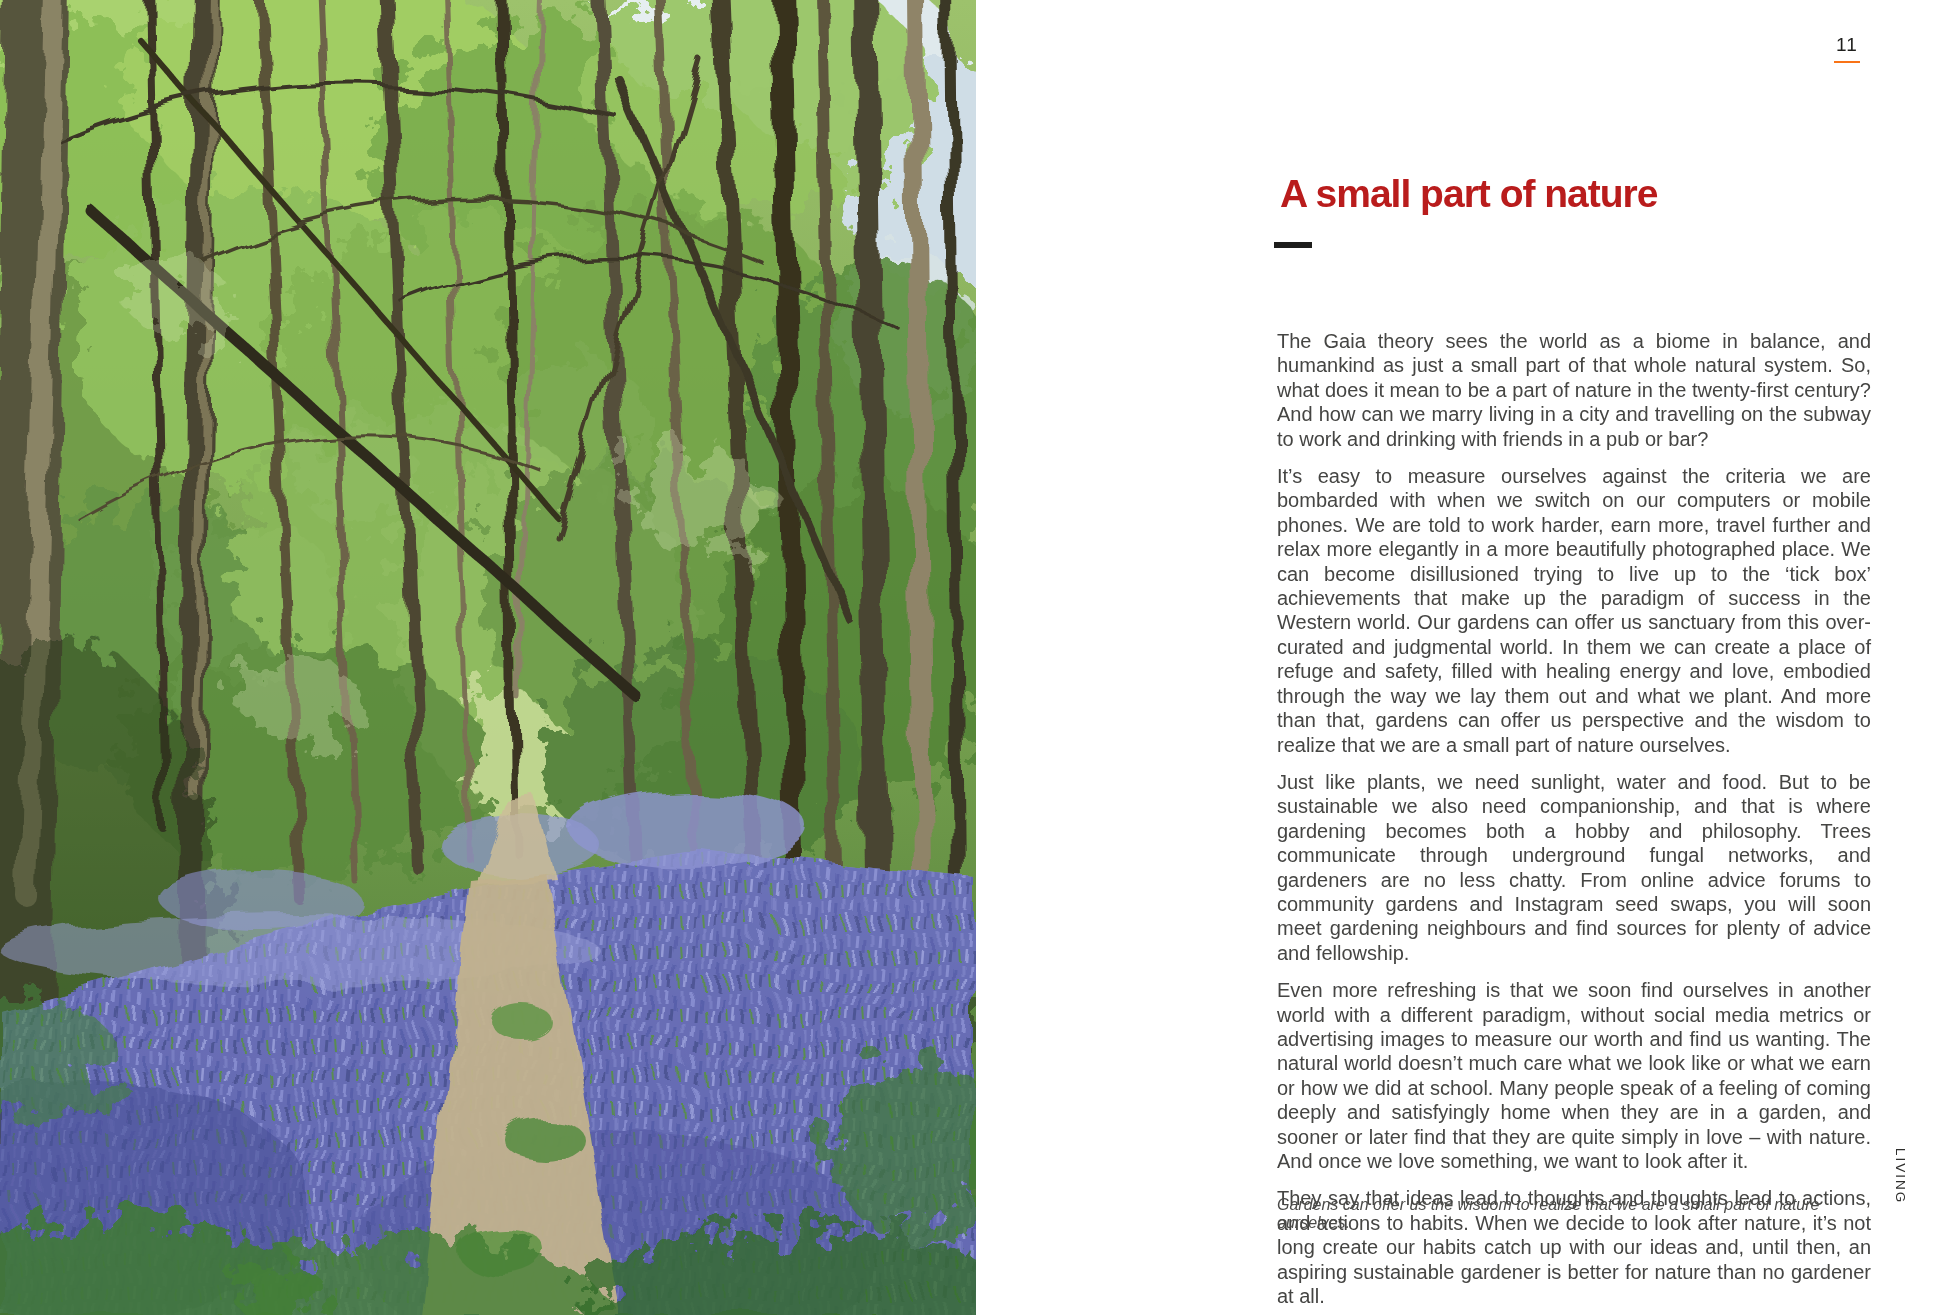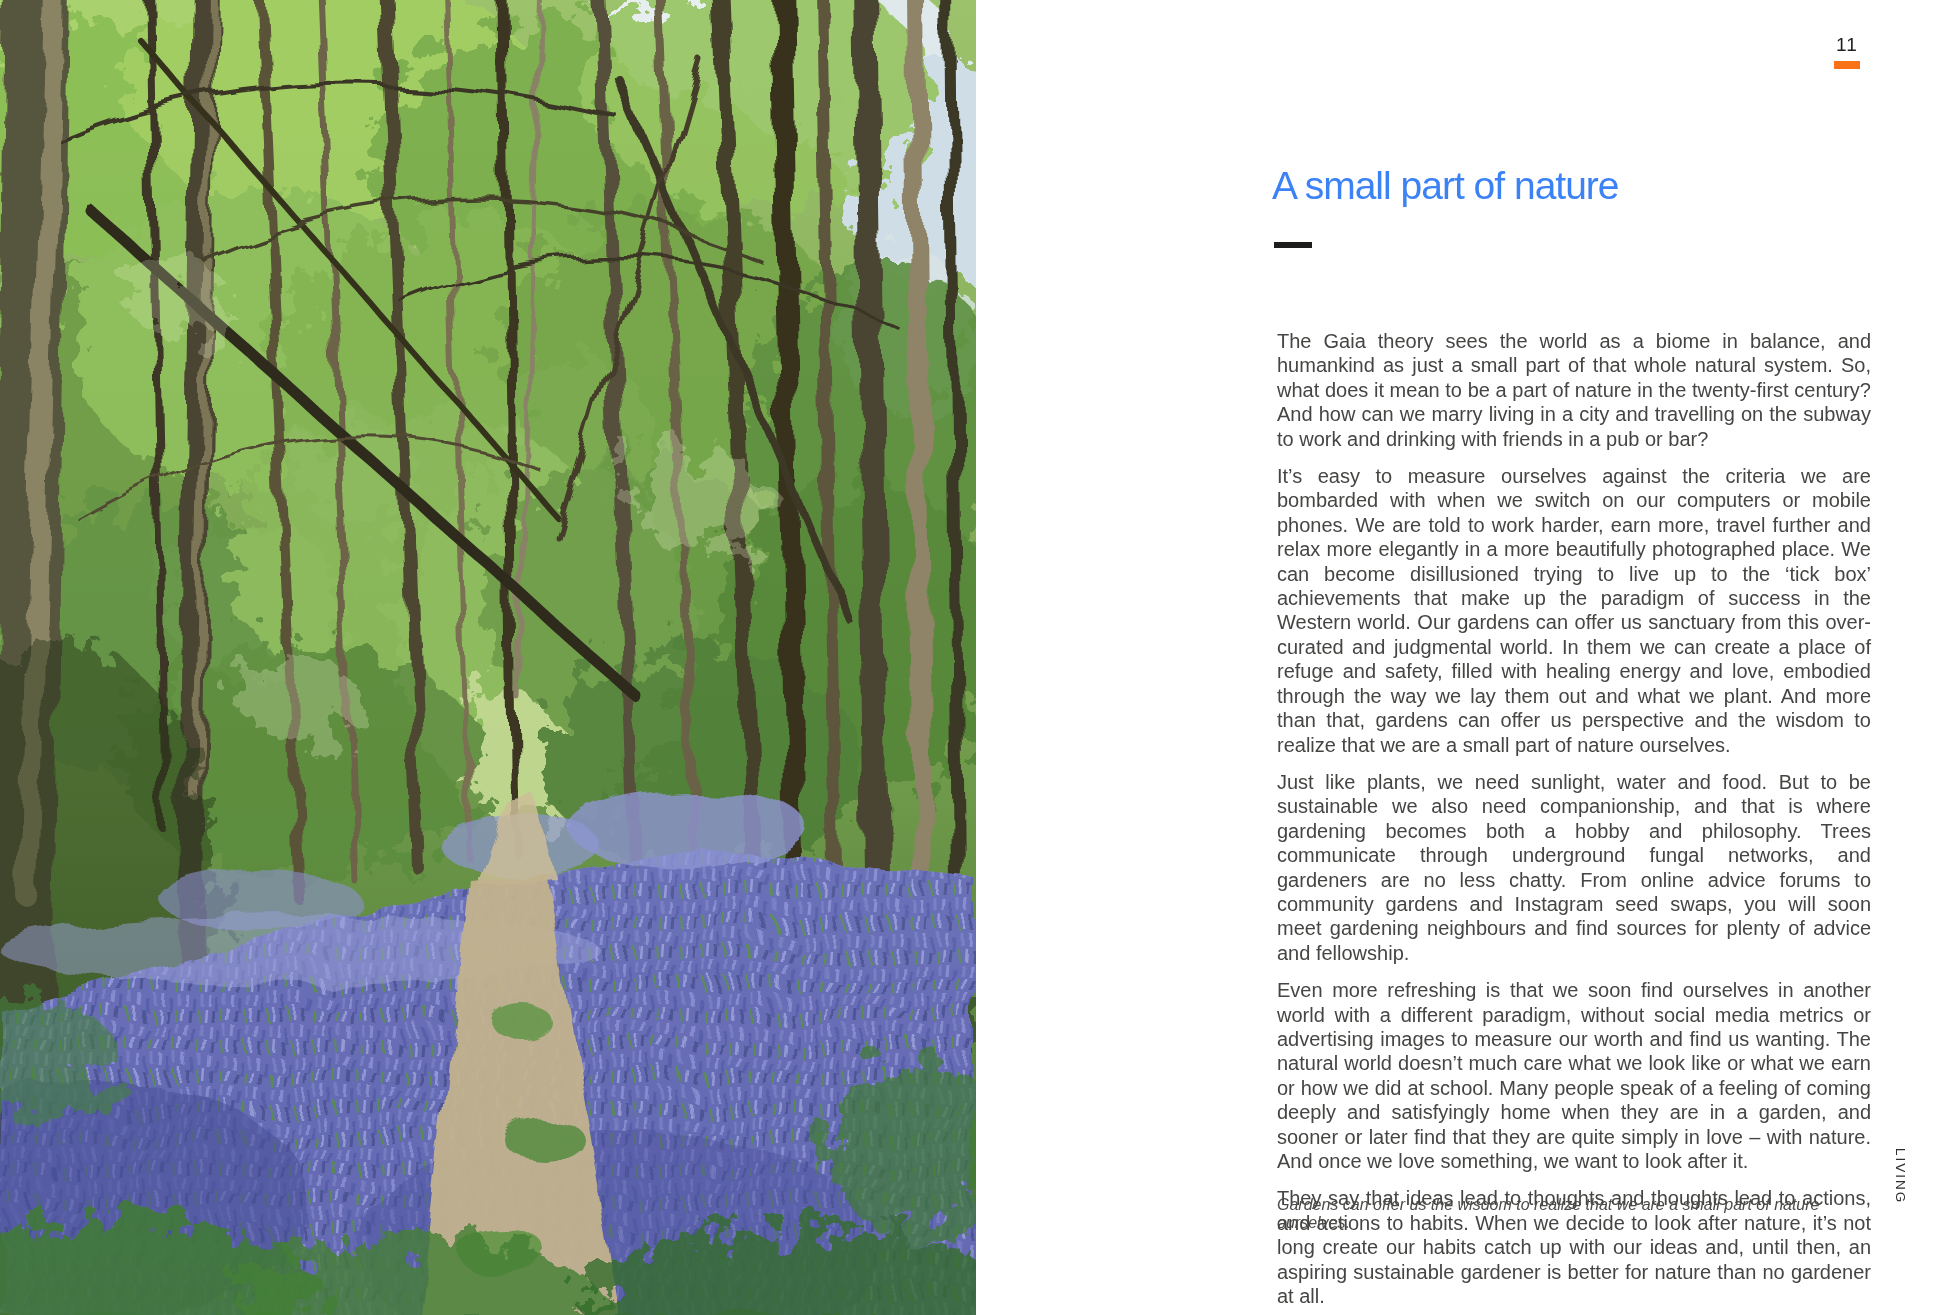--- a/index.html
+++ b/index.html
@@ -5,24 +5,24 @@
   html,body{margin:0;padding:0;background:#ffffff;}
   body{width:1946px;height:1315px;font-family:"Liberation Sans", sans-serif;}
   .spread{position:relative;width:1946px;height:1315px;background:#ffffff;overflow:hidden;}
 
   .photo-page{position:absolute;left:0;top:0;width:976px;height:1315px;overflow:hidden;}
   .photo-page svg{display:block;width:100%;height:100%;}
 
   .text-page{position:absolute;left:976px;top:0;width:970px;height:1315px;background:#ffffff;}
 
   .page-number{position:absolute;left:858px;top:34px;font-size:19px;color:#1f1f1d;
-    border-bottom:8px solid #f97316;padding:0 2px 5px 2px;letter-spacing:1px;}
+    border-bottom:2px solid #f97316;padding:0 2px 5px 2px;letter-spacing:1px;}
 
-  .article-title{position:absolute;left:296px;top:166px;margin:0;font-size:39px;line-height:1;
-    font-weight:normal;letter-spacing:-1px;color:#3b82f6;white-space:nowrap;}
+  .article-title{position:absolute;left:296px;top:166px;margin:8px;font-size:39px;line-height:1;
+    font-weight:bold;letter-spacing:-1px;color:#b91c1c;white-space:nowrap;}
   .title-dash{position:absolute;left:298px;top:242px;width:38px;height:6px;background:#1d1d1b;}
 
   .body-col{position:absolute;left:301px;top:329px;width:594px;font-size:20px;line-height:24.4px;
     color:#454543;text-align:justify;}
   .body-col p{margin:0 0 13px 0;}
 
   .photo-caption{position:absolute;left:301px;top:1196px;width:594px;font-size:16px;
     font-style:italic;color:#4b4b49;}
 
   .section-label{position:absolute;left:917px;top:1148px;writing-mode:vertical-rl;

